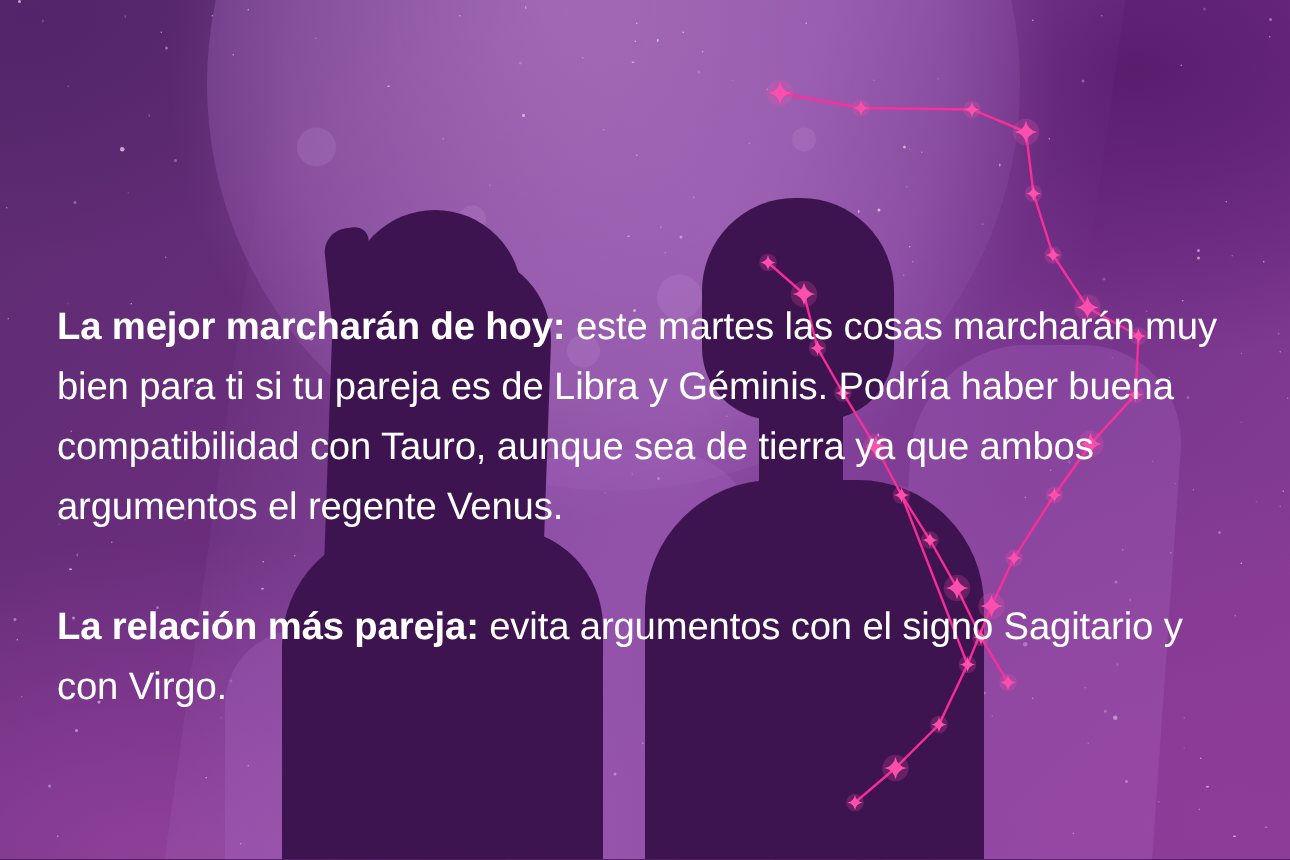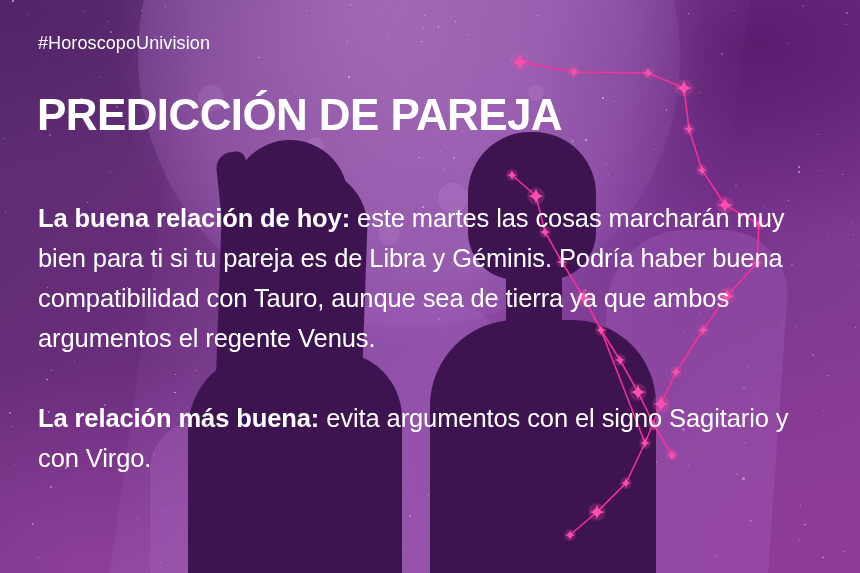--- a/index.html
+++ b/index.html
@@ -673,29 +673,27 @@
         <circle cx="672" cy="455" r="5.88" fill="#ff4fae" opacity="0.22"></circle>
         <path d="M 672 449.96 Q 672.784 454.216 677.04 455
        Q 672.784 455.784 672 460.04
        Q 671.216 455.784 666.96 455
        Q 671.216 454.216 672 449.96 Z" fill="#ff4fae"></path>
       </g>
     </svg>
 
   <div class="content">
 
-    <div class="hashtag">#HoroscopoUnivision</div>
-
-    <h1 class="headline">PREDICCIÓN DE PAREJA</h1>
+
 
     <div class="body-block">
 
       <p class="para">
-        <b>La buena relación de hoy:</b><span> este martes las cosas marcharán muy bien para ti si tu pareja es de Libra y Géminis. Podría haber buena compatibilidad con Tauro, aunque sea de tierra ya que ambos argumentos el regente Venus.</span>
+        <b>La mejor marcharán de hoy:</b><span> este martes las cosas marcharán muy bien para ti si tu pareja es de Libra y Géminis. Podría haber buena compatibilidad con Tauro, aunque sea de tierra ya que ambos argumentos el regente Venus.</span>
       </p>
 
       <p class="para">
-        <b>La relación más buena:</b><span> evita argumentos con el signo Sagitario y con Virgo.</span>
+        <b>La relación más pareja:</b><span> evita argumentos con el signo Sagitario y con Virgo.</span>
       </p>
 
     </div>
   </div>
 </div>
 
 </body></html>

